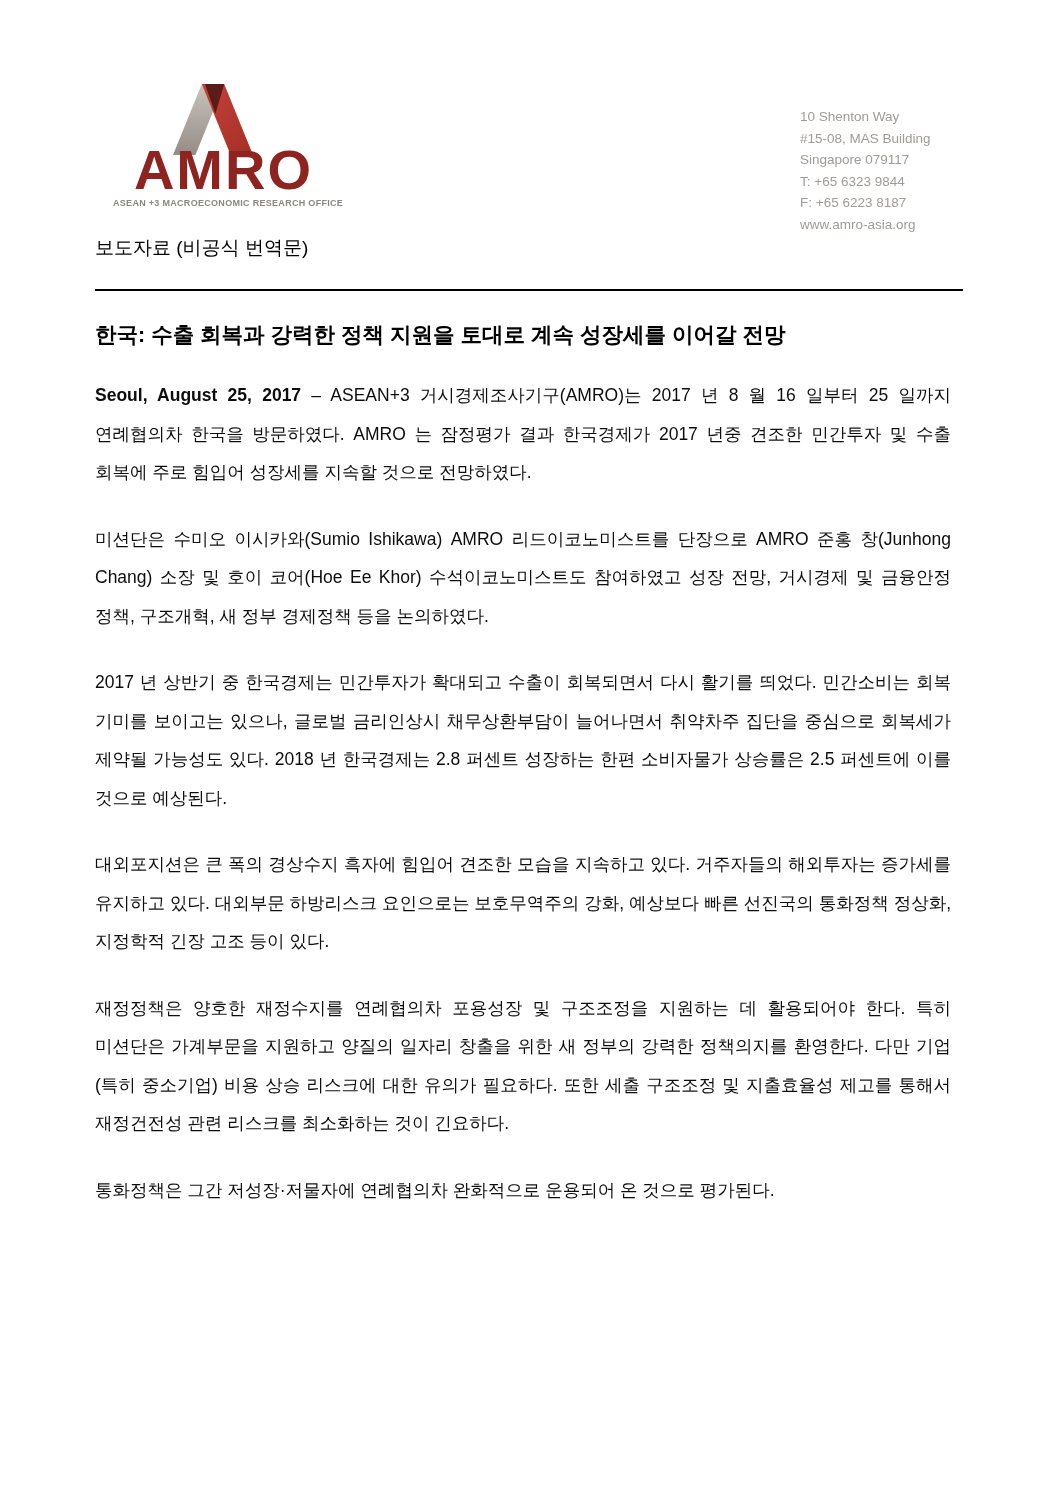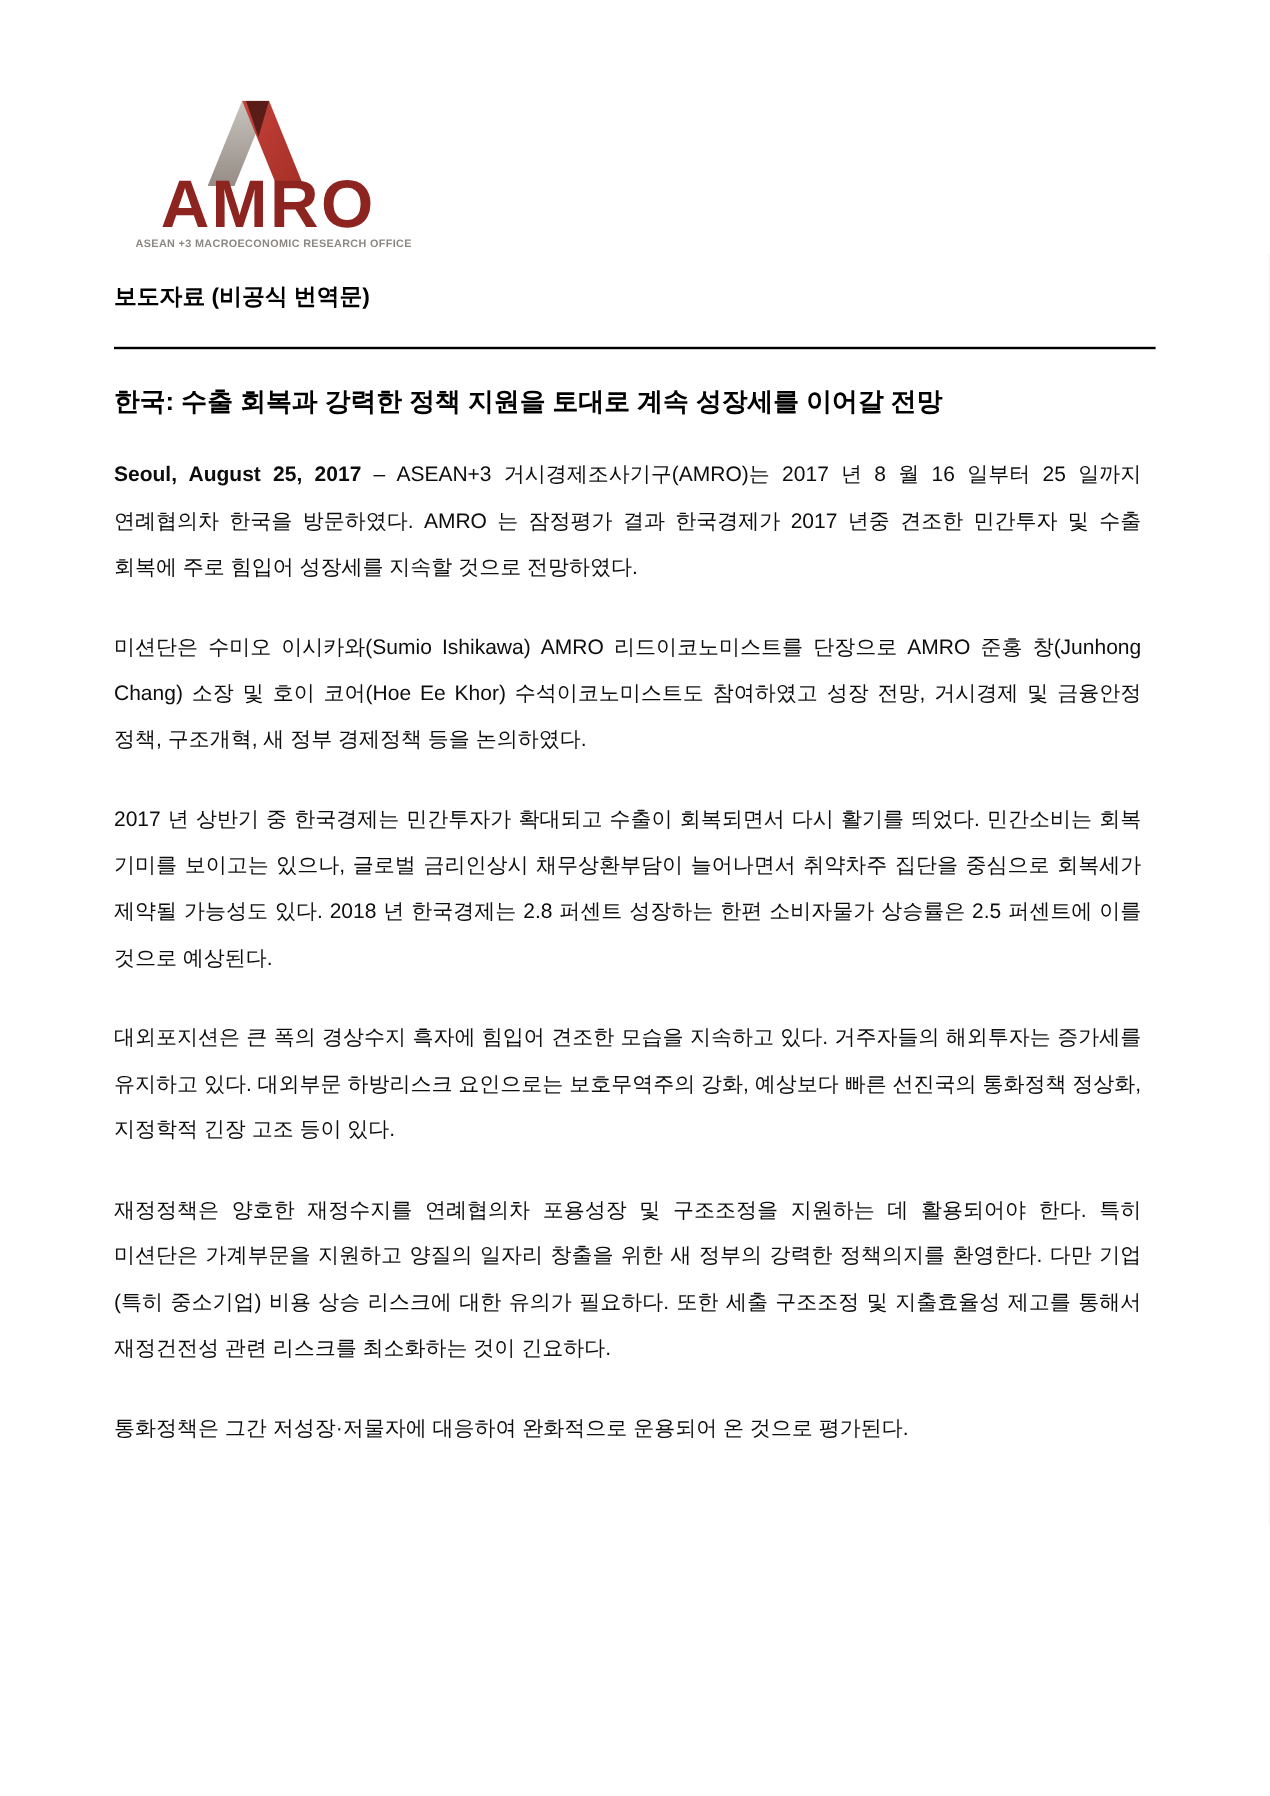--- a/index.html
+++ b/index.html
@@ -29,21 +29,21 @@
   }
 
   .address {
     position: absolute; left: 800px; top: 106px;
     font-size: 13.5px; line-height: 21.5px; color: #a09b97;
   }
 
   
   .press-label {
     position: absolute; left: 95px; top: 234px;
-    font-size: 19px; font-weight: bold; line-height: 28px; color: #000;
+    font-size: 19px; font-weight: normal; line-height: 28px; color: #000;
   }
   .rule {
     position: absolute; left: 95px; right: 95px; top: 289px;
     height: 2px; background: #000;
   }
   .doc-title {
     position: absolute; left: 95px; right: 95px; top: 318px;
     text-align: left; font-size: 21.5px; font-weight: bold;
     line-height: 34px; color: #000;
   }
@@ -80,33 +80,41 @@
         </linearGradient>
       </defs>
       <polygon points="36,0 64,0 28,85 0,85" fill="url(#grayGrad)"></polygon>
       <polygon points="36,0 64,0 100,85 72,85" fill="url(#redGrad)"></polygon>
       <polygon points="40,0 64,0 53,36" fill="#5a1c16"></polygon>
     </svg>
     <div class="logo-word">AMRO</div>
     <div class="logo-tagline">ASEAN +3 MACROECONOMIC RESEARCH OFFICE</div>
   </div>
 
+  <div class="address">
+    <div>10 Shenton Way</div>
+    <div>#15-08, MAS Building</div>
+    <div>Singapore 079117</div>
+    <div>T: +65 6323 9844</div>
+    <div>F: +65 6223 8187</div>
+    <div>www.amro-asia.org</div>
+  </div>
 
   <div class="press-label">보도자료 (비공식 번역문)</div>
   <div class="rule"></div>
   <div class="doc-title">한국: 수출 회복과 강력한 정책 지원을 토대로 계속 성장세를 이어갈 전망</div>
 
   <div class="content">
     <p class="para"><strong>Seoul, August 25, 2017</strong><span> – ASEAN+3 거시경제조사기구(AMRO)는 2017 년 8 월 16 일부터 25 일까지 연례협의차 한국을 방문하였다. AMRO 는 잠정평가 결과 한국경제가 2017 년중 견조한 민간투자 및 수출 회복에 주로 힘입어 성장세를 지속할 것으로 전망하였다.</span></p>
 
     <p class="para"><span>미션단은 수미오 이시카와(Sumio Ishikawa) AMRO 리드이코노미스트를 단장으로 AMRO 준홍 창(Junhong Chang) 소장 및 호이 코어(Hoe Ee Khor) 수석이코노미스트도 참여하였고 성장 전망, 거시경제 및 금융안정 정책, 구조개혁, 새 정부 경제정책 등을 논의하였다.</span></p>
 
 
     <p class="para"><span>2017 년 상반기 중 한국경제는 민간투자가 확대되고 수출이 회복되면서 다시 활기를 띄었다. 민간소비는 회복 기미를 보이고는 있으나, 글로벌 금리인상시 채무상환부담이 늘어나면서 취약차주 집단을 중심으로 회복세가 제약될 가능성도 있다. 2018 년 한국경제는 2.8 퍼센트 성장하는 한편 소비자물가 상승률은 2.5 퍼센트에 이를 것으로 예상된다.</span></p>
 
     <p class="para"><span>대외포지션은 큰 폭의 경상수지 흑자에 힘입어 견조한 모습을 지속하고 있다. 거주자들의 해외투자는 증가세를 유지하고 있다. 대외부문 하방리스크 요인으로는 보호무역주의 강화, 예상보다 빠른 선진국의 통화정책 정상화, 지정학적 긴장 고조 등이 있다.</span></p>
 
     <p class="para"><span>재정정책은 양호한 재정수지를 연례협의차 포용성장 및 구조조정을 지원하는 데 활용되어야 한다. 특히 미션단은 가계부문을 지원하고 양질의 일자리 창출을 위한 새 정부의 강력한 정책의지를 환영한다. 다만 기업(특히 중소기업) 비용 상승 리스크에 대한 유의가 필요하다. 또한 세출 구조조정 및 지출효율성 제고를 통해서 재정건전성 관련 리스크를 최소화하는 것이 긴요하다.</span></p>
 
-    <p class="para"><span>통화정책은 그간 저성장·저물자에 대응하여 완화적으로 운용되어 온 것으로 평가된다.</span></p>
+    <p class="para"><span>통화정책은 그간 저성장·저물자에 연례협의차 완화적으로 운용되어 온 것으로 평가된다.</span></p>
   </div>
 
 </div>
 
 </body></html>

